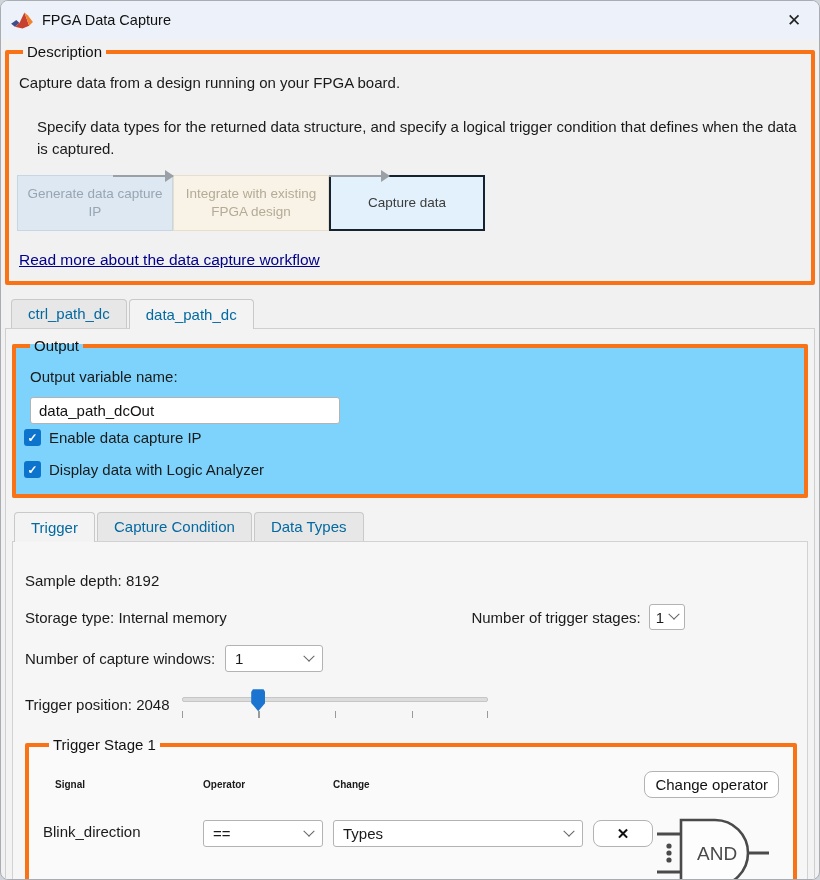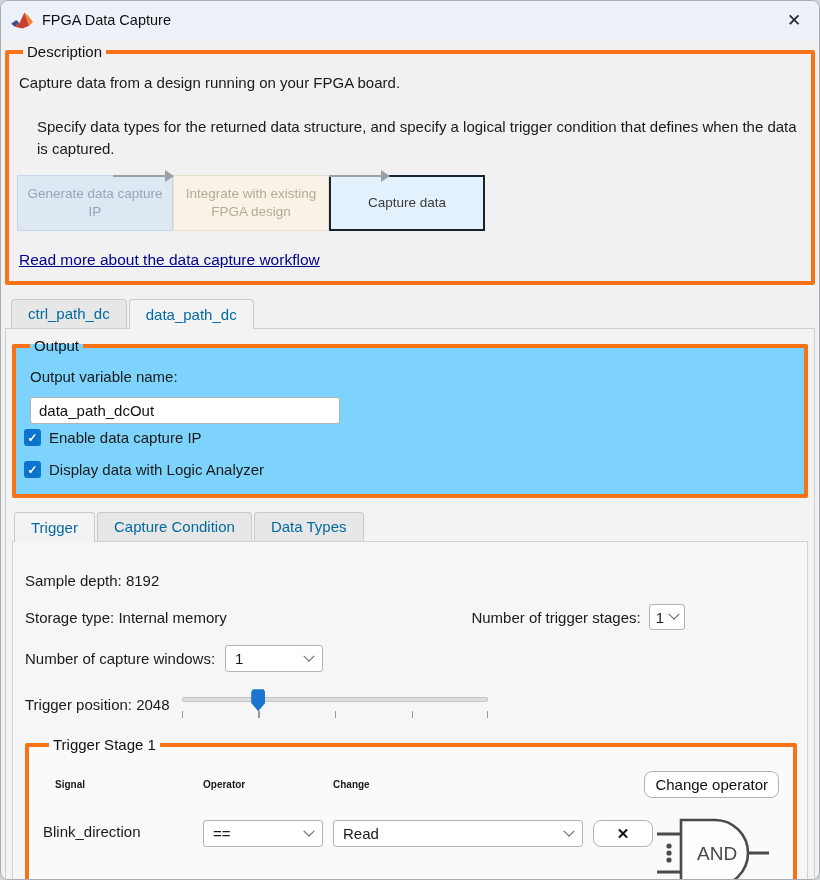--- a/index.html
+++ b/index.html
@@ -257,21 +257,21 @@
             <button class="btn">Change operator</button>
           </div>
 
           <div class="stage-row">
             <span class="signal-name">Blink_direction</span>
             <div class="select op-select">
               <span class="sel-text">==</span>
               <span class="chev"></span>
             </div>
             <div class="select val-select">
-              <span class="sel-text">Read</span>
+              <span class="sel-text">Types</span>
               <span class="chev"></span>
             </div>
             <button class="btn x-btn">✕</button>
 
             <div class="gate-wrap">
               <svg width="120" height="78" viewBox="0 0 120 78">
                 <line x1="4" y1="20" x2="28" y2="20" stroke="#4a4a4a" stroke-width="3"></line>
                 <line x1="4" y1="58" x2="28" y2="58" stroke="#4a4a4a" stroke-width="3"></line>
                 <circle cx="16" cy="32" r="2.6" fill="#4a4a4a"></circle>
                 <circle cx="16" cy="39" r="2.6" fill="#4a4a4a"></circle>

